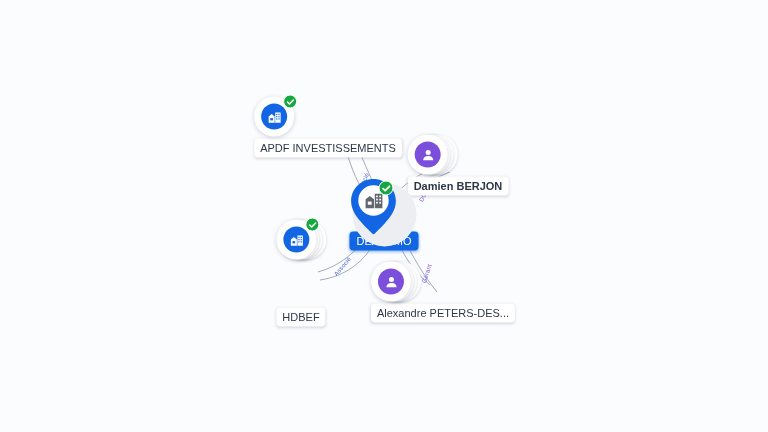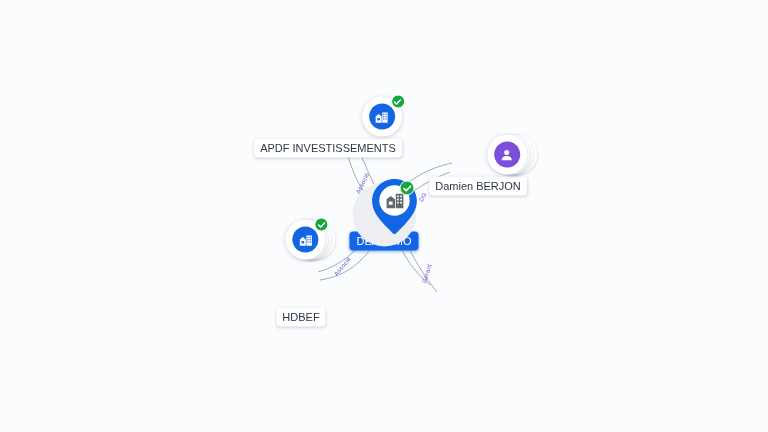--- a/index.html
+++ b/index.html
@@ -16,21 +16,21 @@
   }
   #edge-layer{
     position:absolute;left:0;top:0;width:768px;height:432px;
     pointer-events:none;
   }
 
   
   .node{
     position:absolute;
     transform:translate(-50%,-50%);
-    display:flex;flex-direction:column;align-items:flex-end;
+    display:flex;flex-direction:column;align-items:flex-start;
   }
   .node-art{position:relative;}
 
   
   .stack{position:absolute;top:0;left:0;}
   .stack i{
     position:absolute;
     display:block;
     width:40px;height:40px;border-radius:50%;
     background:#ffffff;
@@ -173,21 +173,21 @@
       </div>
       <div class="check-badge">
         <svg width="9" height="9" viewBox="0 0 10 10">
           <path d="M1.6 5.1 L3.7 7.2 L8.0 2.8" fill="none" stroke="#ffffff" stroke-width="1.7" stroke-linecap="round" stroke-linejoin="round"></path>
         </svg>
       </div>
     </div>
     <div class="label">APDF INVESTISSEMENTS</div>
   </div>
 
-  <div class="node" id="node-damien" style="left:478px;top:165px;">
+  <div class="node" id="node-damien" style="left:458px;top:165px;font-weight:bold;">
     <div class="node-art">
       <div class="stack">
         <i></i>
           <i></i>
           <i></i>
       </div>
       <div class="disc">
         <div class="inner person">
           <svg width="15" height="15" viewBox="0 0 16 16">
             <circle cx="8" cy="5.4" r="2.7" fill="#ffffff"></circle>
@@ -223,20 +223,38 @@
       </div>
       <div class="check-badge">
         <svg width="9" height="9" viewBox="0 0 10 10">
           <path d="M1.6 5.1 L3.7 7.2 L8.0 2.8" fill="none" stroke="#ffffff" stroke-width="1.7" stroke-linecap="round" stroke-linejoin="round"></path>
         </svg>
       </div>
     </div>
     <div class="label">HDBEF</div>
   </div>
 
+  <div class="node" id="node-alexandre" style="left:443px;top:292px;">
+    <div class="node-art">
+      <div class="stack">
+        <i></i>
+          <i></i>
+          <i></i>
+      </div>
+      <div class="disc">
+        <div class="inner person">
+          <svg width="15" height="15" viewBox="0 0 16 16">
+            <circle cx="8" cy="5.4" r="2.7" fill="#ffffff"></circle>
+            <path d="M2.6 13.6c0-3.1 2.4-4.6 5.4-4.6s5.4 1.5 5.4 4.6z" fill="#ffffff"></path>
+          </svg>
+        </div>
+      </div>
+    </div>
+    <div class="label">Alexandre PETERS-DES...</div>
+  </div>
 
   <div class="node" id="node-dea-immo" style="left:384px;top:214px;">
     <div class="halo"></div>
     <div class="node-art pin">
       <svg class="pinbody" width="48" height="58" viewBox="0 0 48 58">
         <path d="M24 1.5C11.6 1.5 1.6 11.4 1.6 23.6c0 9.2 5.6 16.4 11.9 23.1
                  3.9 4.1 7.6 7.4 9.2 9.4 .7 .8 1.9 .8 2.6 0 1.6-2 5.3-5.3
                  9.2-9.4 6.3-6.7 11.9-13.9 11.9-23.1C46.4 11.4 36.4 1.5 24 1.5z" fill="#1266e3"></path>
         <circle cx="24" cy="23" r="15.2" fill="#ffffff"></circle>
       </svg>

